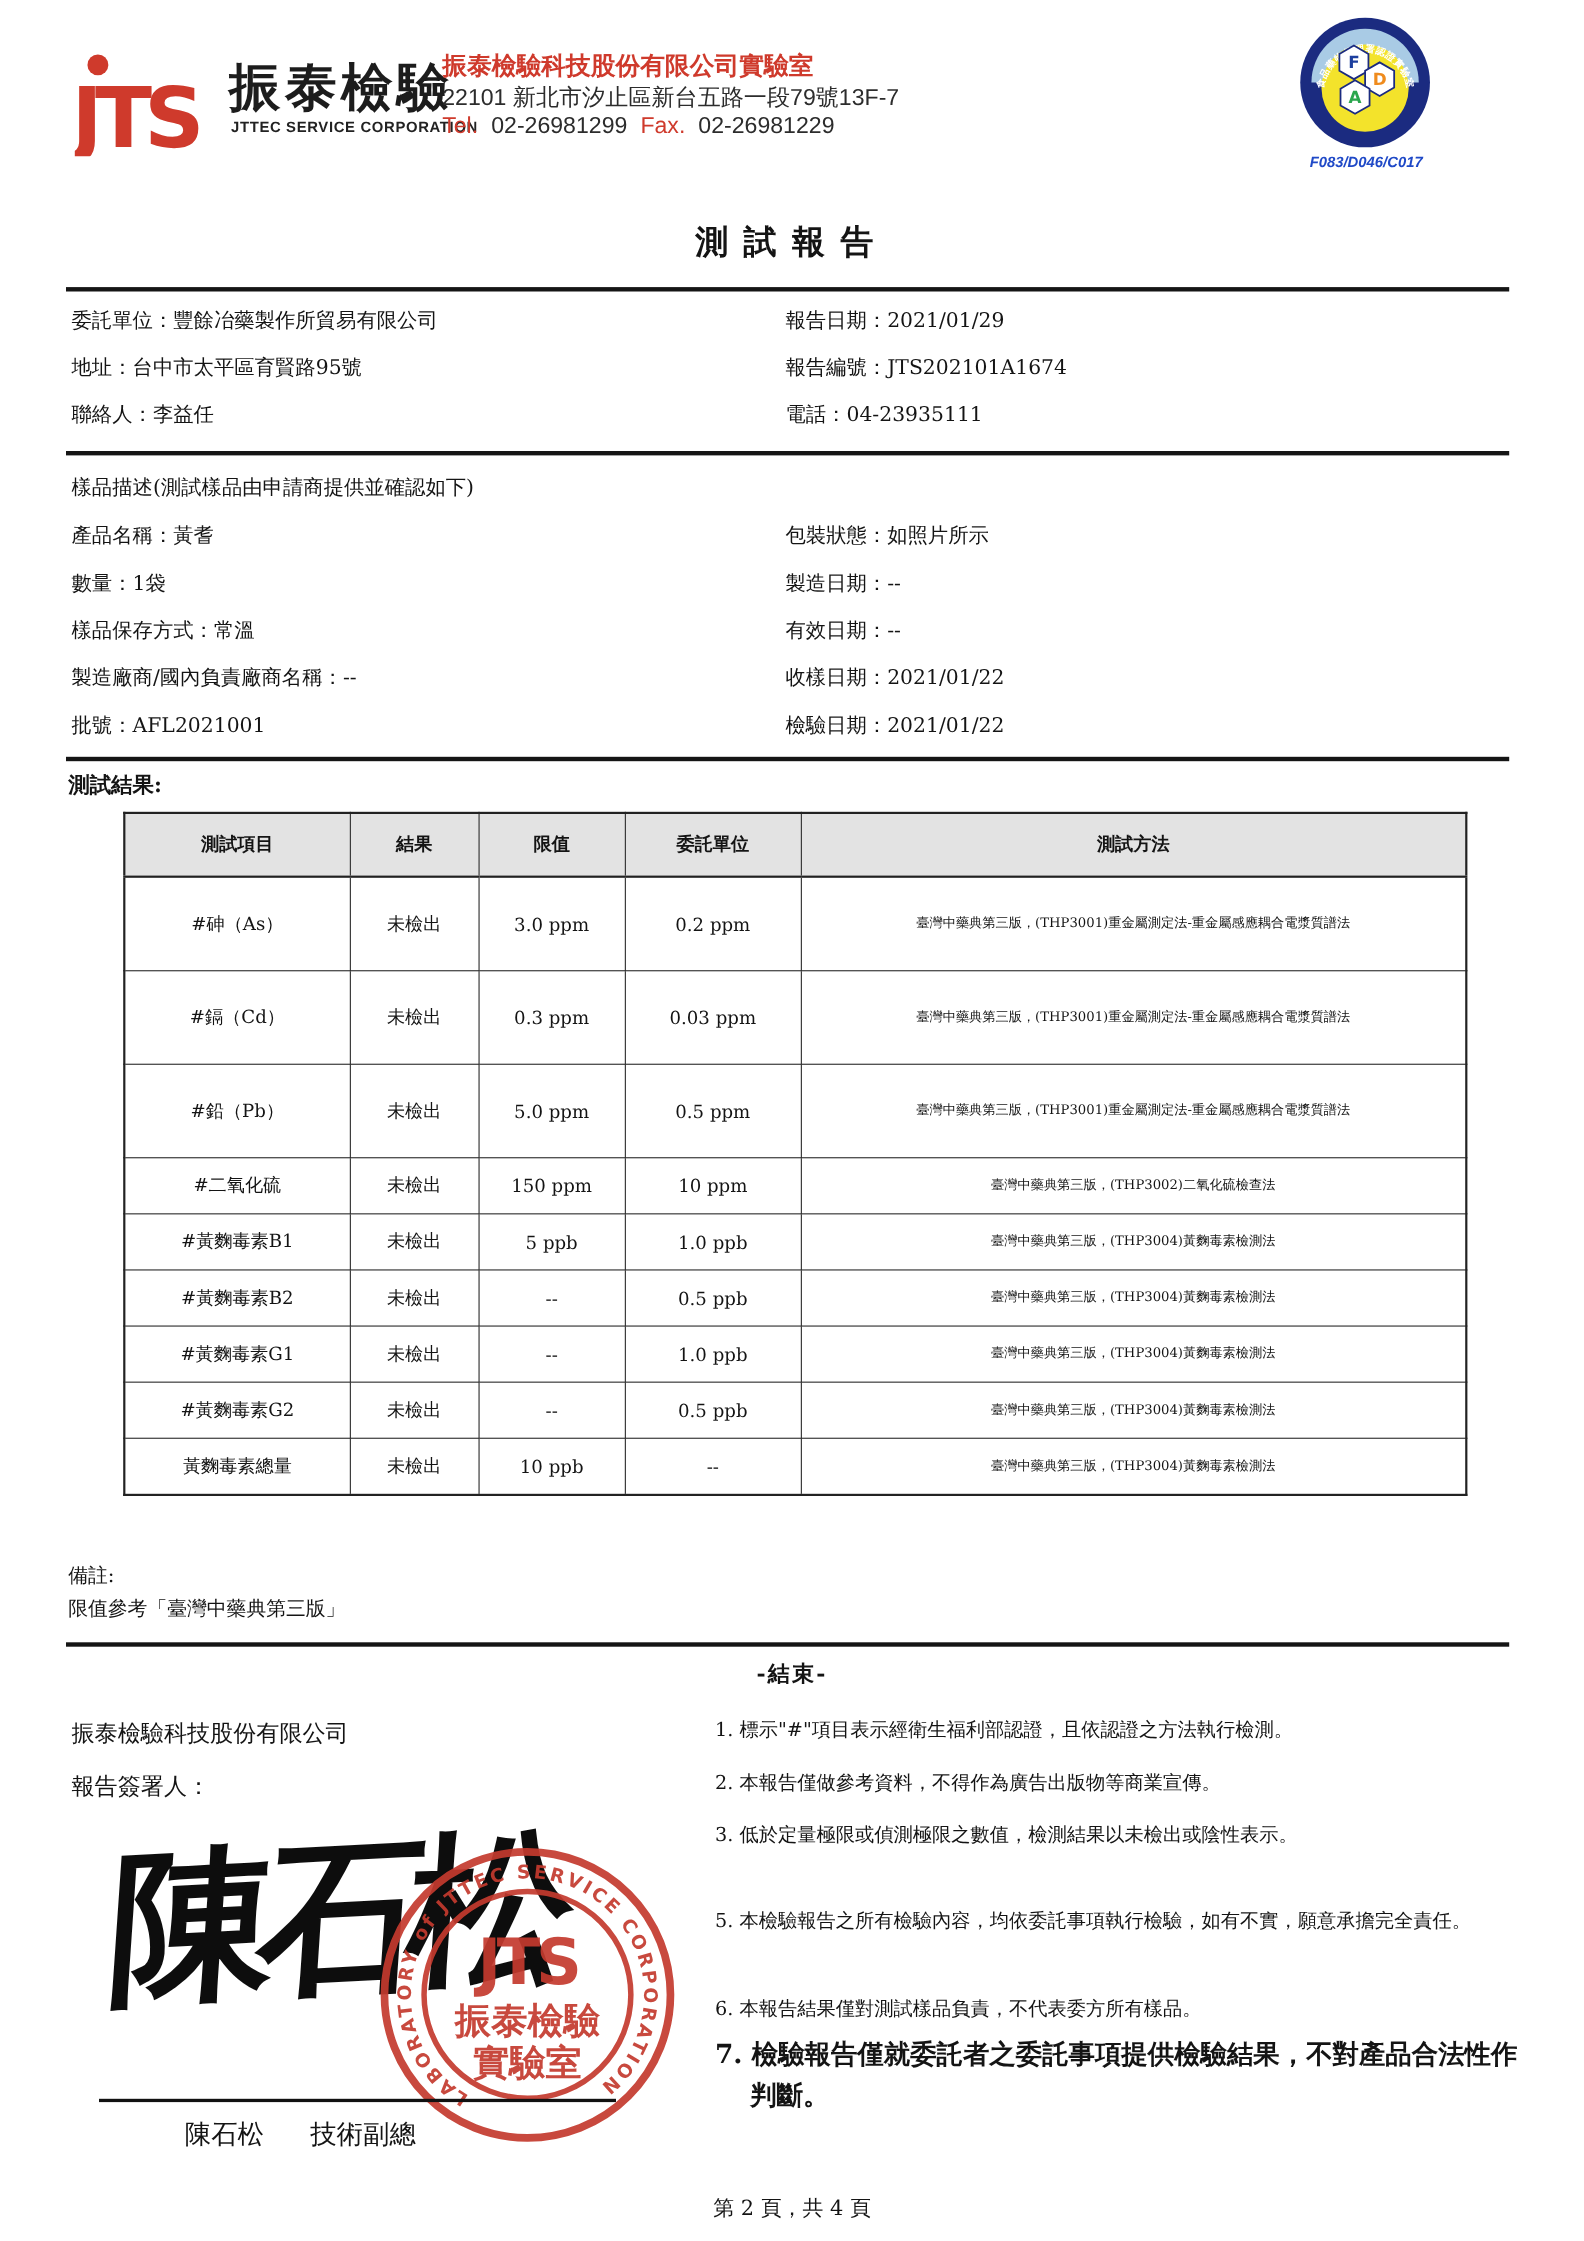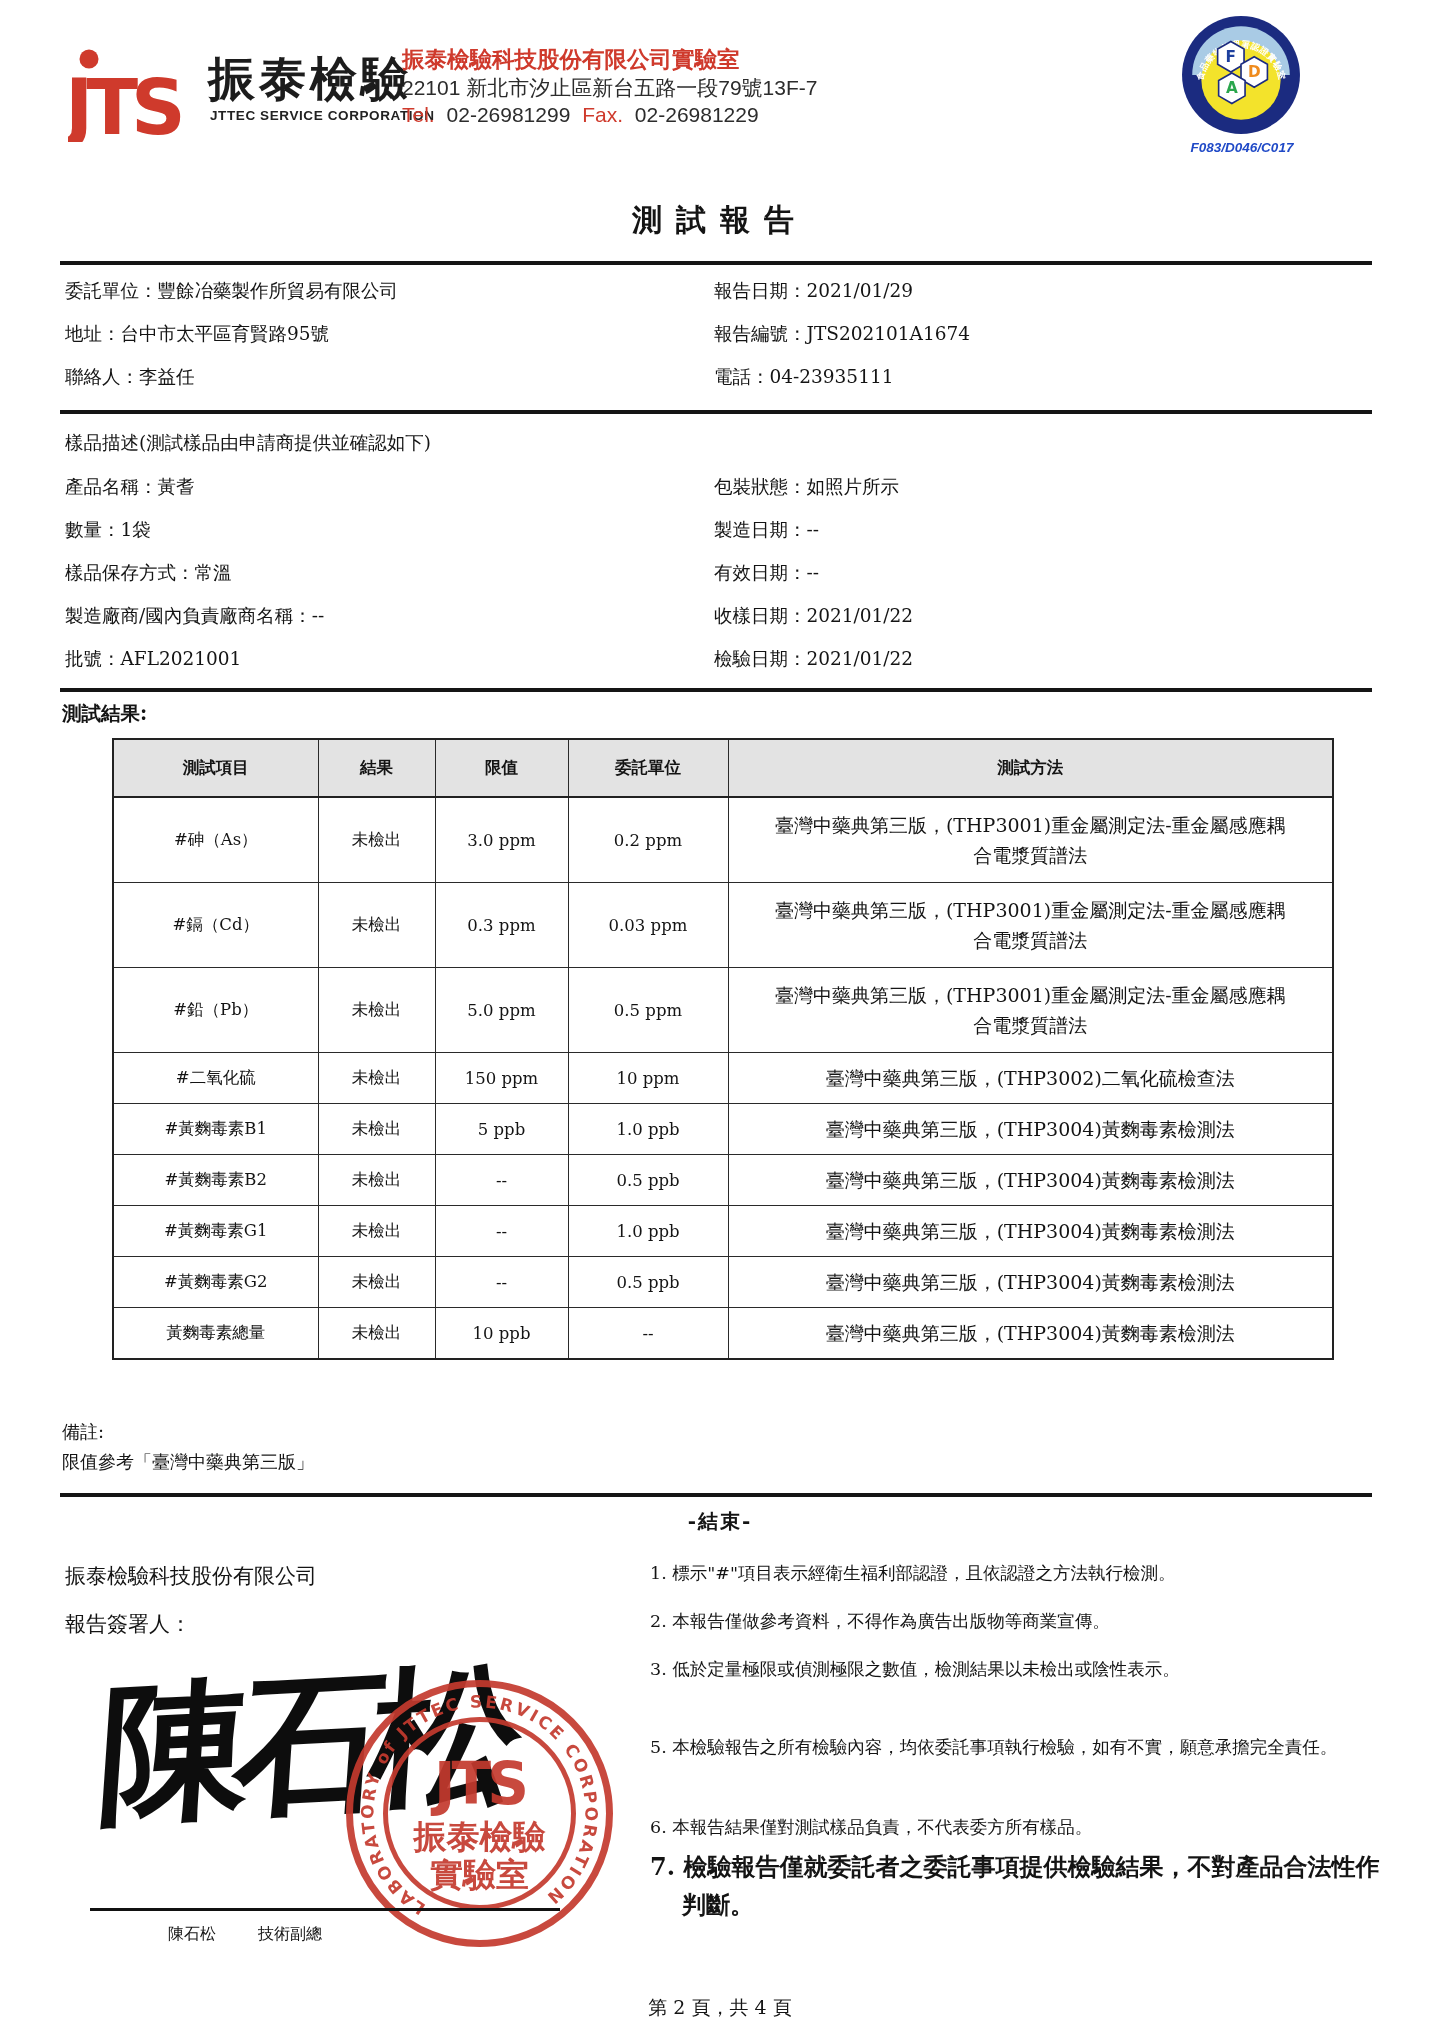--- a/index.html
+++ b/index.html
@@ -49,34 +49,34 @@
   .results-label{position:absolute;left:62px;top:700px;font-size:19.5px;font-weight:600;}
 
   .results-table{position:absolute;left:112px;top:738px;width:1220px;border-collapse:collapse;
         table-layout:fixed;border:2px solid #222;}
   .results-table th,.results-table td{border:1px solid #2a2a2a;text-align:center;
         font-size:16.5px;padding:2px 6px;vertical-align:middle;}
   .results-table thead th{background:var(--table_header_bg,#e3e3e3);height:52px;
         font-weight:600;border-bottom:2px solid #222;}
   .results-table tr.tall td{height:80px;}
   .results-table tr.short td{height:46px;}
-  .results-table td.method{font-size:19px;line-height:1.6;padding:2px 42px;}
+  .results-table td.method{font-size:12px;line-height:1.6;padding:2px 42px;}
 
   .remark-label{position:absolute;left:62px;top:1420px;font-size:18px;}
   .remark-line{position:absolute;left:62px;top:1450px;font-size:18px;}
   .end-marker{position:absolute;left:0;top:1508px;width:100%;text-align:center;
         font-size:20px;font-weight:600;letter-spacing:2px;}
 
   .sign-company{position:absolute;left:65px;top:1562px;font-size:21px;}
   .signer-label{position:absolute;left:65px;top:1610px;font-size:21px;}
   .signature-script{position:absolute;left:100px;top:1668px;font-size:150px;font-weight:700;
         letter-spacing:-14px;color:#0d0d0d;transform:rotate(-3deg) skewX(-7deg);z-index:1;
         line-height:1;white-space:nowrap;}
   .sign-line{position:absolute;left:90px;top:1908px;width:470px;height:3px;background:#111;z-index:3;}
-  .sign-name-title{position:absolute;left:168px;top:1924px;font-size:16px;z-index:3;}
+  .sign-name-title{position:absolute;left:168px;top:1924px;font-size:24px;z-index:3;}
   .sign-name-title .t{margin-left:42px;}
 
   .stamp{position:absolute;left:342px;top:1676px;width:275px;height:275px;z-index:2;opacity:.92;}
   .stamp .ring{stroke:var(--stamp_red,#c43a2e);fill:none;}
   .ring-text{font-family:"DejaVu Sans",sans-serif;font-size:17px;font-weight:700;
         letter-spacing:2.5px;fill:var(--stamp_red,#c43a2e);}
   .stamp-jts{font-family:"DejaVu Sans",sans-serif;font-size:58px;font-weight:800;
         letter-spacing:-4px;fill:var(--stamp_red,#c43a2e);text-anchor:middle;}
   .stamp-cjk{font-size:33px;font-weight:700;fill:var(--stamp_red,#c43a2e);text-anchor:middle;}
 

